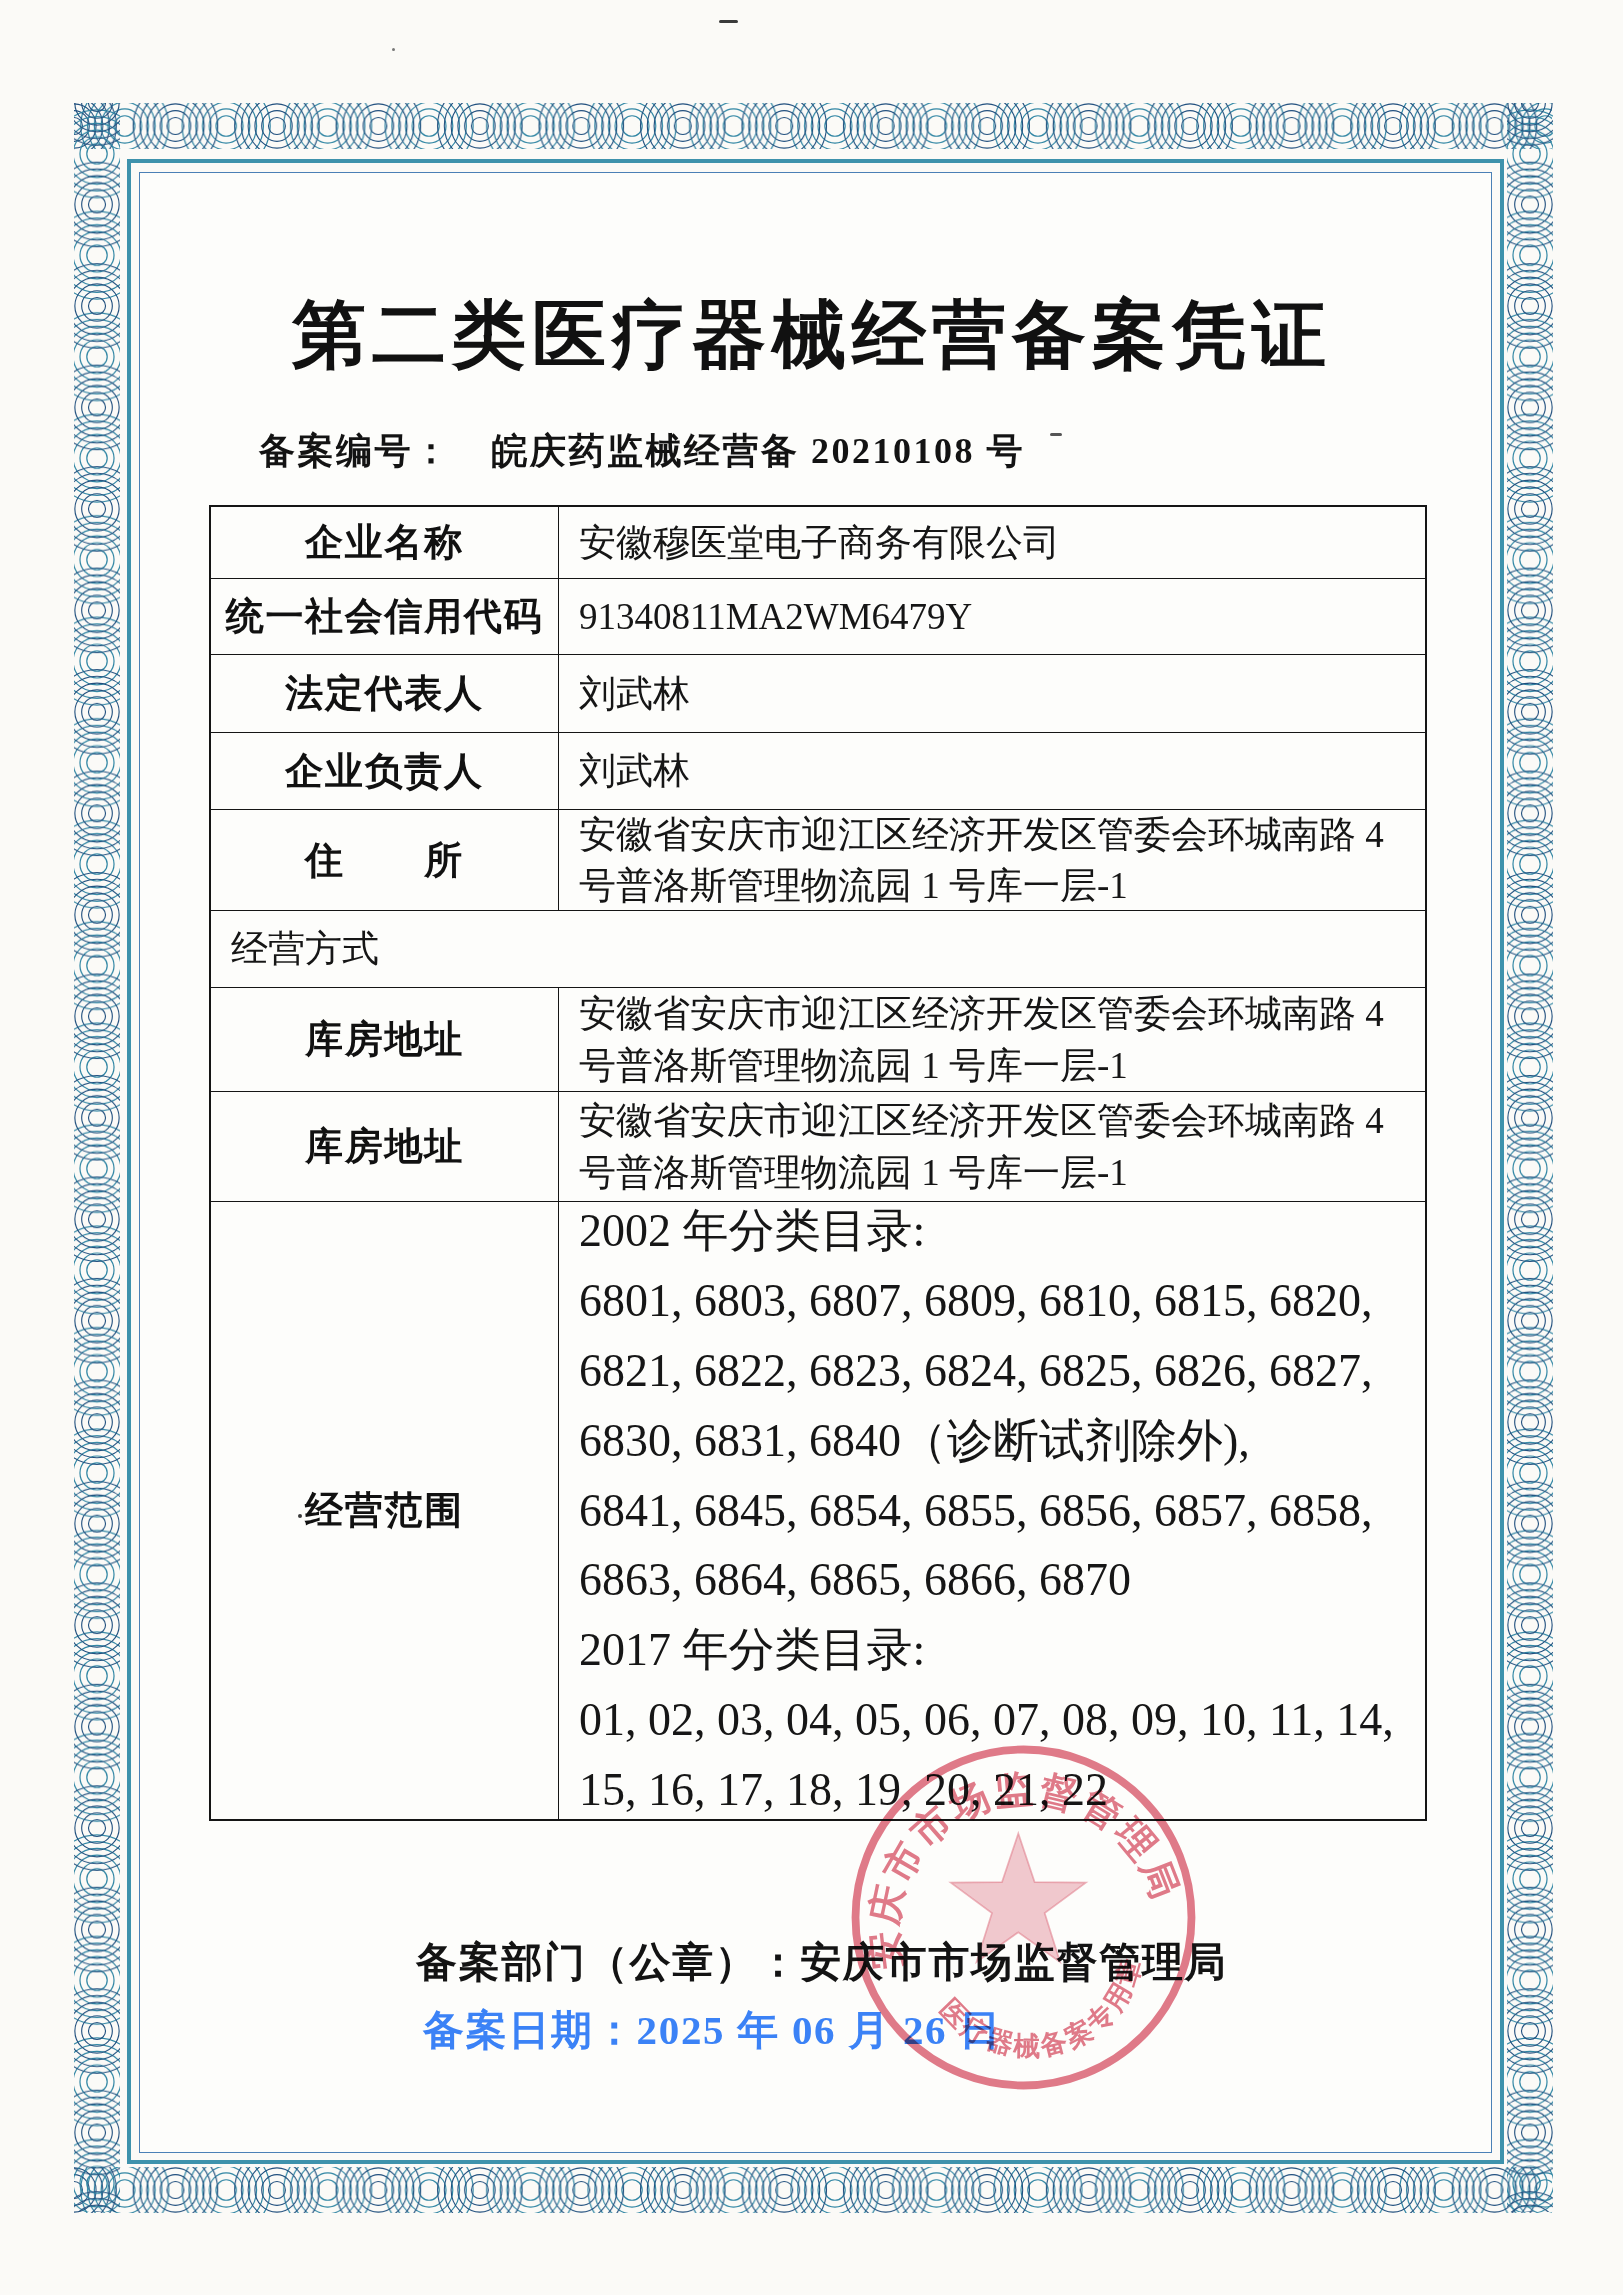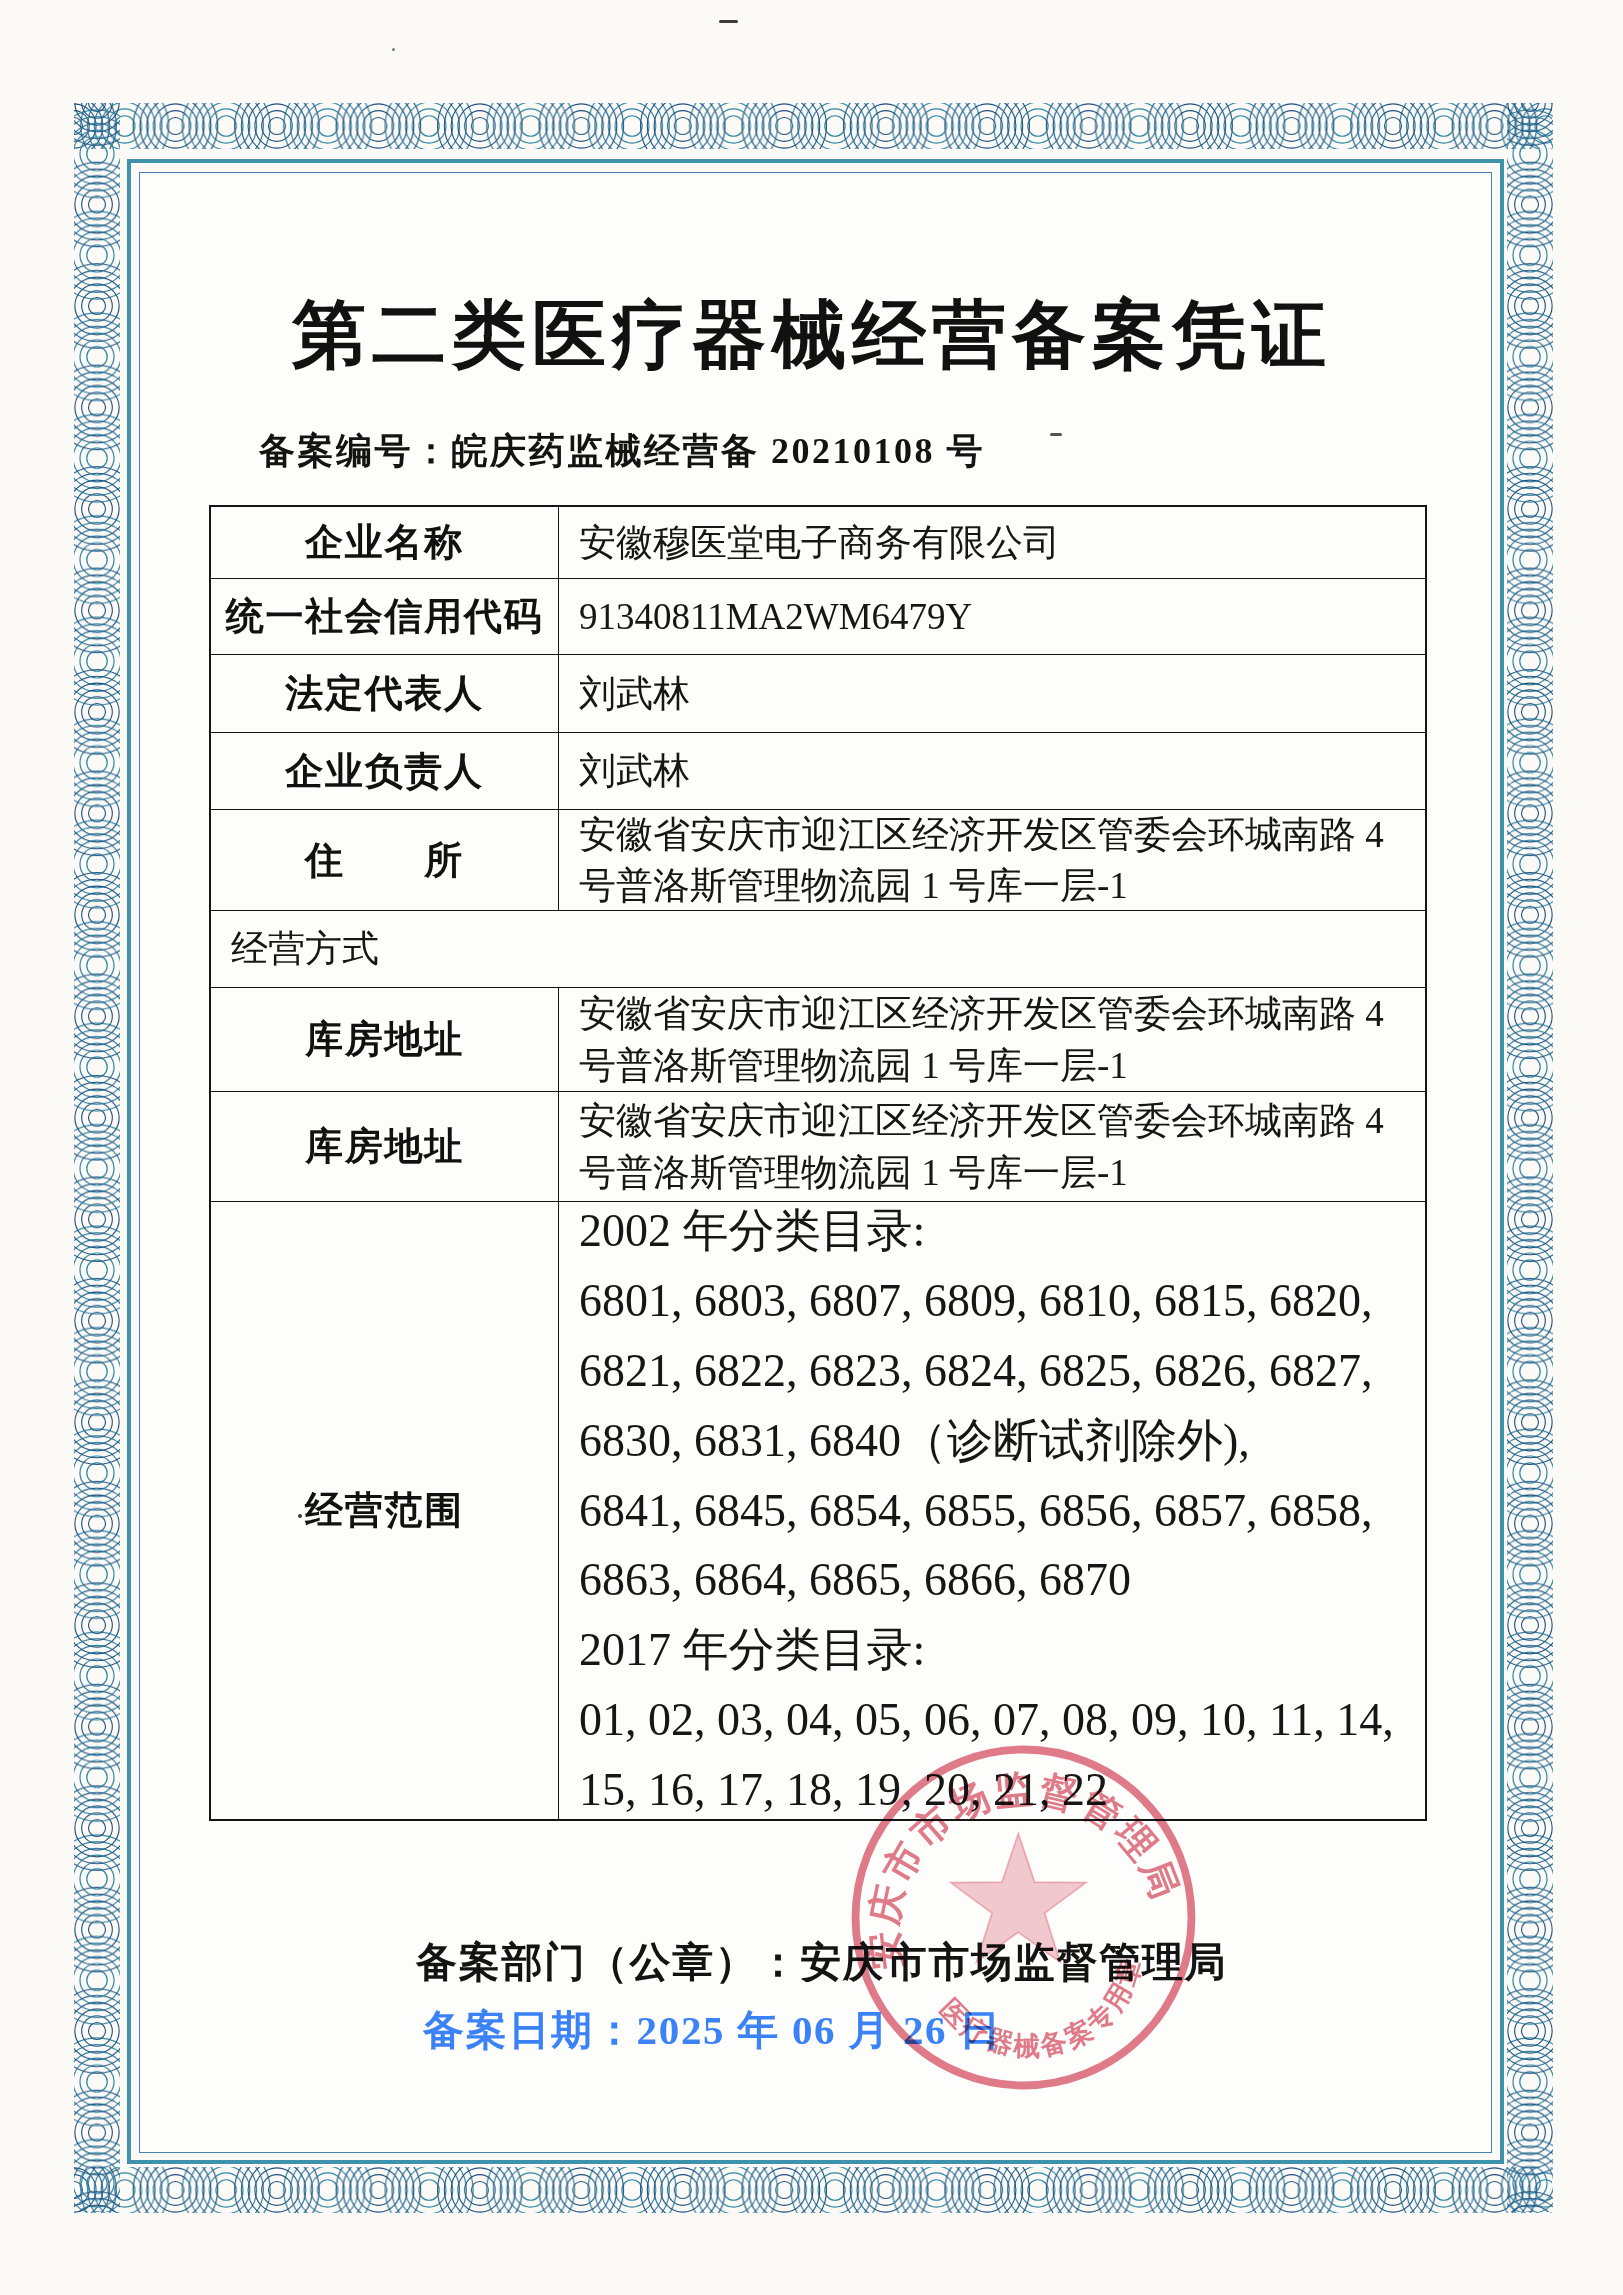--- a/index.html
+++ b/index.html
@@ -28,21 +28,21 @@
   .title{
     position:absolute;left:0;top:286px;width:1624px;
     text-align:center;font-size:74px;font-weight:bold;
     letter-spacing:6px;color:#111;
     font-family:Liberation Sans, sans-serif;
   }
   .filing-line{
     position:absolute;left:259px;top:427px;font-size:36px;font-weight:bold;
     letter-spacing:2.5px;color:#131313;
   }
-  .filing-line .val{font-family:"Liberation Serif",serif;font-weight:700;}
+  .filing-line .val{font-family:"Liberation Serif",serif;font-weight:700;margin-left:40px;}
   
   .cert-table{
     position:absolute;left:197px;top:505px;width:1218px;
     border:2.5px solid #151515;box-sizing:border-box;background:transparent;margin-left:12px;
   }
   .row{display:flex;box-sizing:border-box;border-bottom:1.7px solid #151515;}
   .row:last-child{border-bottom:none;}
   .cell-label{
     width:348px;flex:0 0 348px;border-right:1.7px solid #151515;box-sizing:border-box;
     display:flex;align-items:center;justify-content:center;

